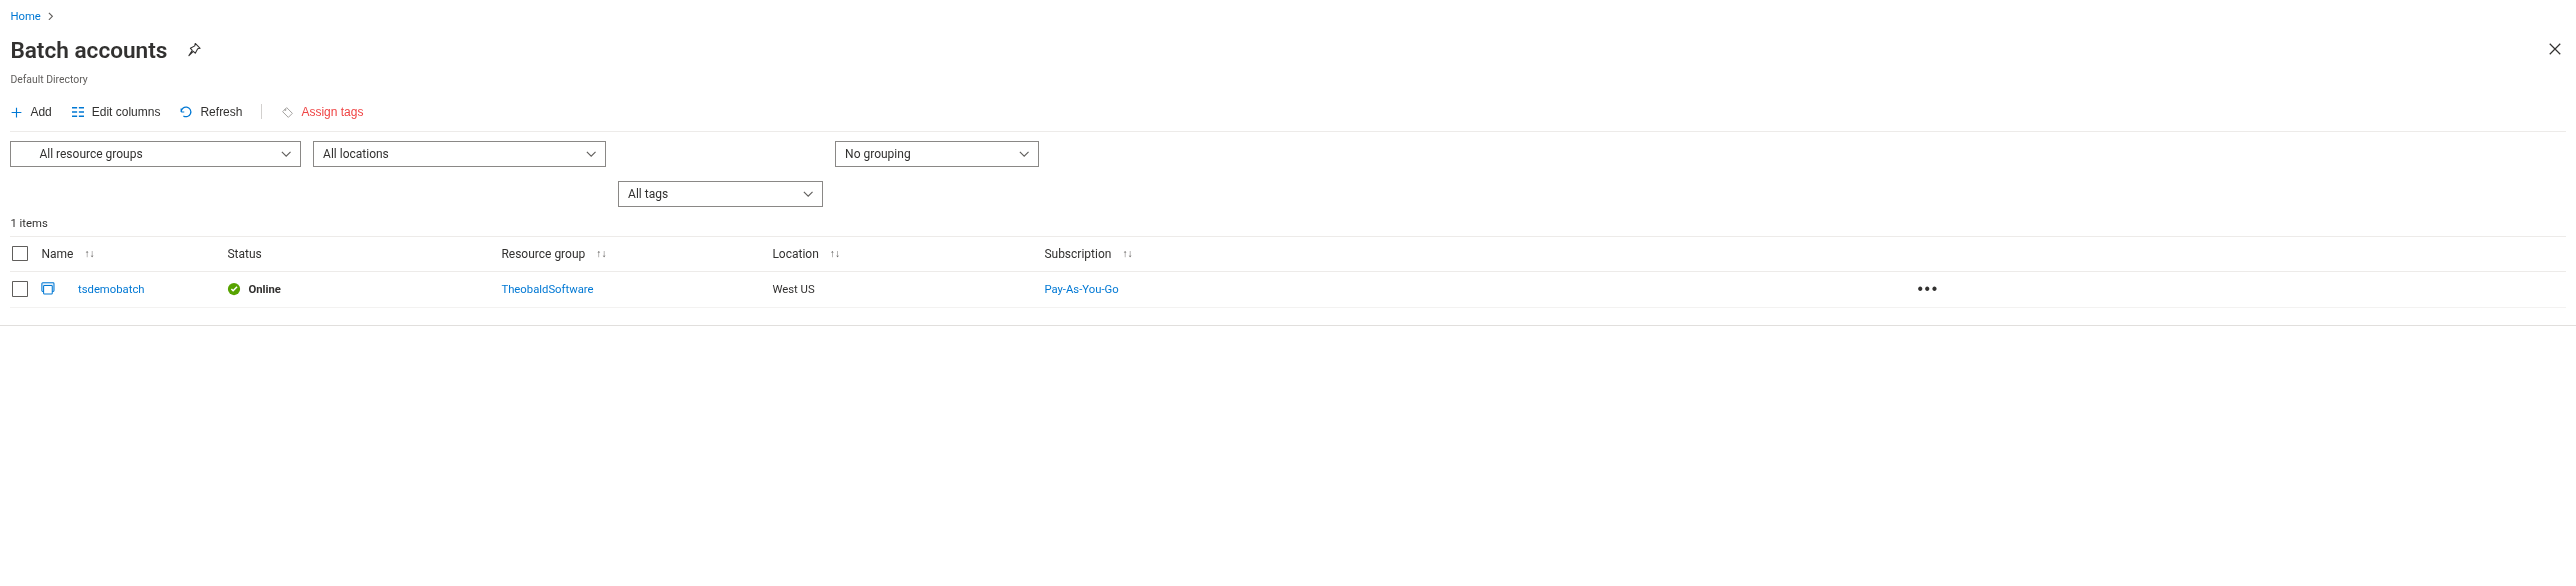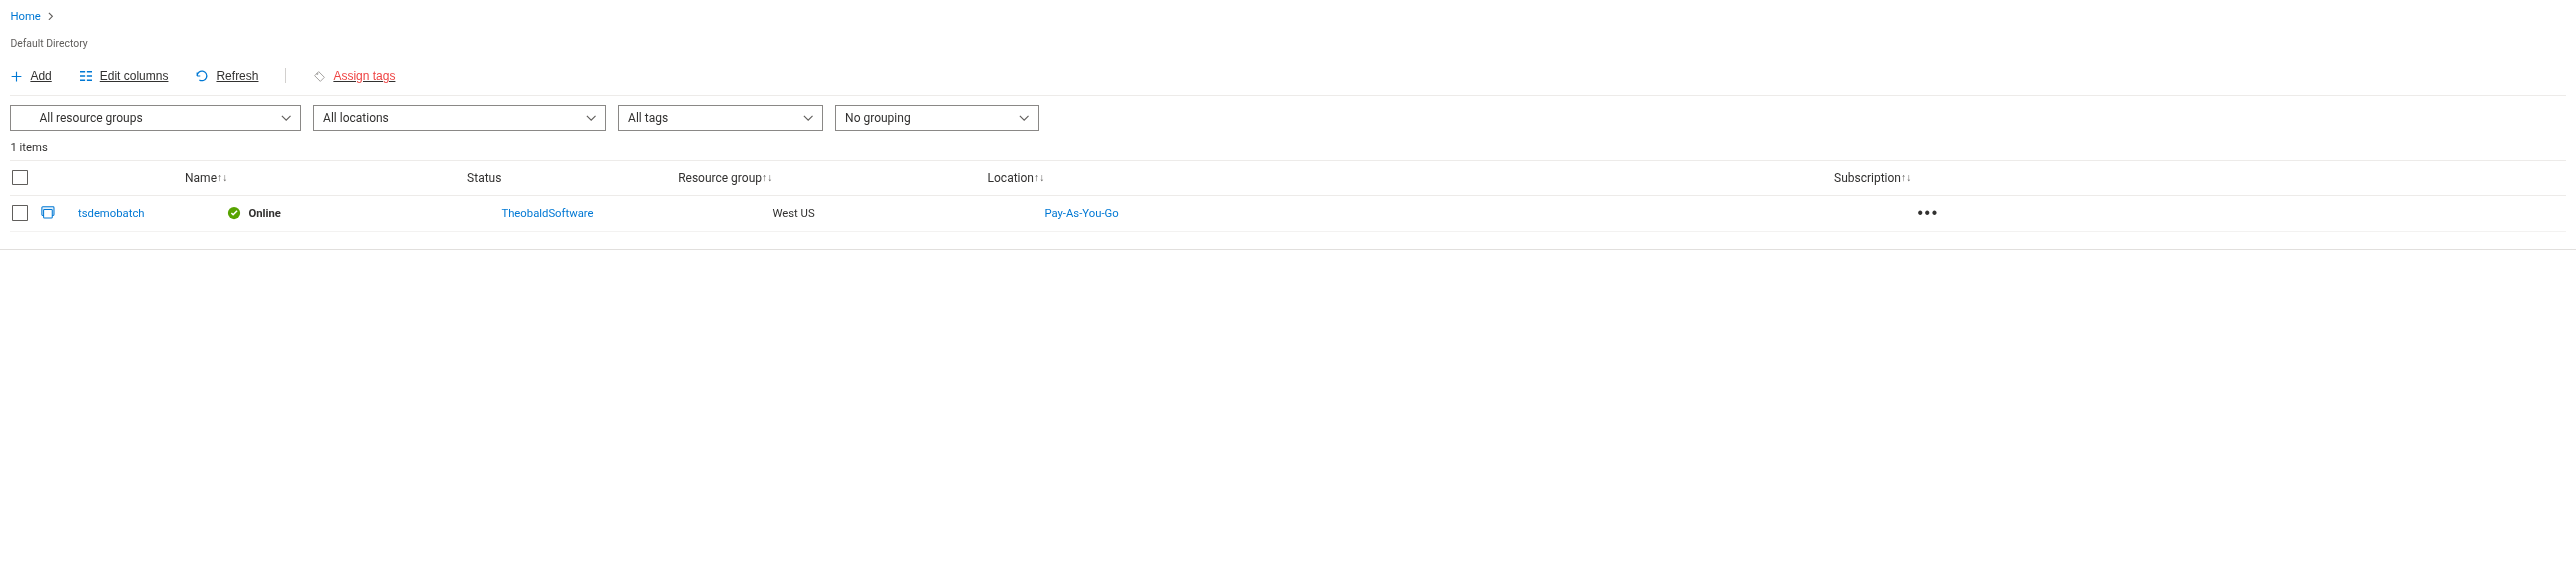--- a/index.html
+++ b/index.html
@@ -21,52 +21,52 @@
   .breadcrumb a { color: #0078d4; text-decoration: none; font-size: 11.3px; cursor: pointer; }
   .breadcrumb .sep { color: #605e5c; }
   
   .header-row { display: flex; align-items: center; justify-content: space-between; }
   .header-left { display: flex; align-items: center; gap: 15.6px; }
   .page-title { font-size: 22.6px; font-weight: 600; margin: 0; }
   .pin-btn, .close-btn { background: none; border: none; cursor: pointer; padding: 3.5px; color: #323130; display:flex; align-items:center; }
   .close-btn svg, .pin-btn svg { stroke: #323130; }
   .subtitle { color: #605e5c; font-size: 10.4px; margin-top: 9px; margin-bottom: 12px; }
   
-  .toolbar { display: flex; align-items: flex-start; gap: 27px; padding: 5.2px 0 10.4px 0; border-bottom: 0.9px solid #edebe9; text-decoration: underline; }
+  .toolbar { display: flex; align-items: flex-start; gap: 19px; padding: 5.2px 0 10.4px 0; border-bottom: 0.9px solid #edebe9; }
   .toolbar-btn { display: flex; align-items: center; gap: 7px; background:none; border:none; cursor:pointer; font-size:12px; color:#323130; padding:1.7px 0;}
   .toolbar-btn.disabled { color: #ef4444; cursor: default; }
   .toolbar-btn .ticon { color:#0078d4; display:flex; }
   .toolbar-btn.disabled .ticon { color:#a19f9d; }
   .toolbar-divider { width:0.9px; height:15.6px; background:#d2d0ce; }
   
   .subs-row { margin-top: 10.4px; font-size: 12px; }
   .subs-row .bold { font-weight: 600; }
   .subs-row a { color:#0078d4; text-decoration:none; cursor:pointer; }
   
   .filter-row { display:flex; gap:12px; margin-top:8.7px; }
   .filter-input, .filter-select {
     height: 26px; border:0.9px solid #8a8886; background:#fff;
     font-size:12px; color:#323130; padding:0 8.7px; font-family:inherit;
   }
   .filter-input { width: 295px; }
   .filter-input::placeholder { color:#605e5c; }
   .filter-select { display:flex; align-items:center; justify-content:space-between; cursor:pointer; }
   .filter-select.rg { width: 291px; padding-left: 28px; }
   .filter-select.loc { width: 293px; }
-  .filter-select.tags { width: 205px; }
+  .filter-select.tags { width: 205px; margin-top: 40px; }
   .filter-select.group { width: 204px; }
   .filter-select .chev { color:#605e5c; }
   
   .count { margin-top: 10.4px; font-size:11.3px; color:#323130; }
   
   .table { width:100%; border-top:0.9px solid #edebe9; margin-top:5.2px; }
   .thead, .trow { display:grid; grid-template-columns: 31px 186px 274px 271px 272px 867px 52px; align-items:center; }
   .thead { height:35px; border-bottom:0.9px solid #edebe9; font-size:12px; }
   .trow { height:36px; border-bottom:0.9px solid #f3f2f1; }
-  .th { display:flex; align-items:center; gap:0; cursor:pointer;justify-content:flex-end; }
+  .th { display:flex; align-items:center; gap:11px; cursor:pointer; }
   .th .sort { color:#605e5c; font-size:10.4px; }
   .checkbox { width:15.6px; height:15.6px; border:0.9px solid #605e5c; border-radius:0.9px; background:#fff; cursor:pointer; margin-left:1.7px;}
   .cell-name { display:flex; align-items:center; gap:21px; }
   .cell-link { color:#0078d4; text-decoration:none; cursor:pointer; }
   .status-cell { display:flex; align-items:center; gap:7px;font-weight:bold; }
   .status-dot { width:14px; height:14px; display:flex; align-items:center; justify-content:center; }
   .more-btn { background:none; border:none; cursor:pointer; font-size:15.6px; color:#323130; letter-spacing:1.7px; justify-self:end; padding-right:8.7px;}
 </style>
 </head>
 <body>
@@ -75,20 +75,39 @@
 
   <div class="breadcrumb">
     <a>Home</a>
     <span class="sep">
       <svg width="7" height="8.7" viewBox="0 0 8 10">
           <path d="M1 1 L5 5 L1 9" stroke="#605e5c" stroke-width="1.3" fill="none"></path>
         </svg>
     </span>
   </div>
 
+  <div class="header-row">
+    <div class="header-left">
+      <h1 class="page-title">Batch accounts</h1>
+      <button class="pin-btn" title="Pin">
+        <span>
+          <svg width="15.6" height="15.6" viewBox="0 0 16 16">
+              <path d="M9.5 1.5 L14.5 6.5 L12 7 L9.5 11.5 L7.5 9.5 L3 14 L6.5 8.5 L4.5 6.5 L9 4 Z" stroke="#323130" stroke-width="1.1" fill="none" stroke-linejoin="round"></path>
+            </svg>
+        </span>
+      </button>
+    </div>
+    <button class="close-btn" title="Close">
+      <span>
+        <svg width="14" height="14" viewBox="0 0 16 16">
+            <path d="M2 2 L14 14 M14 2 L2 14" stroke="#323130" stroke-width="1.4"></path>
+          </svg>
+      </span>
+    </button>
+  </div>
 
   <div class="subtitle">Default Directory</div>
 
   <div class="toolbar">
     <button class="toolbar-btn">
       <span class="ticon">
         <svg width="13" height="13" viewBox="0 0 16 16">
             <path d="M8 2 V14 M2 8 H14" stroke="#0078d4" stroke-width="1.4"></path>
           </svg>
       </span>

